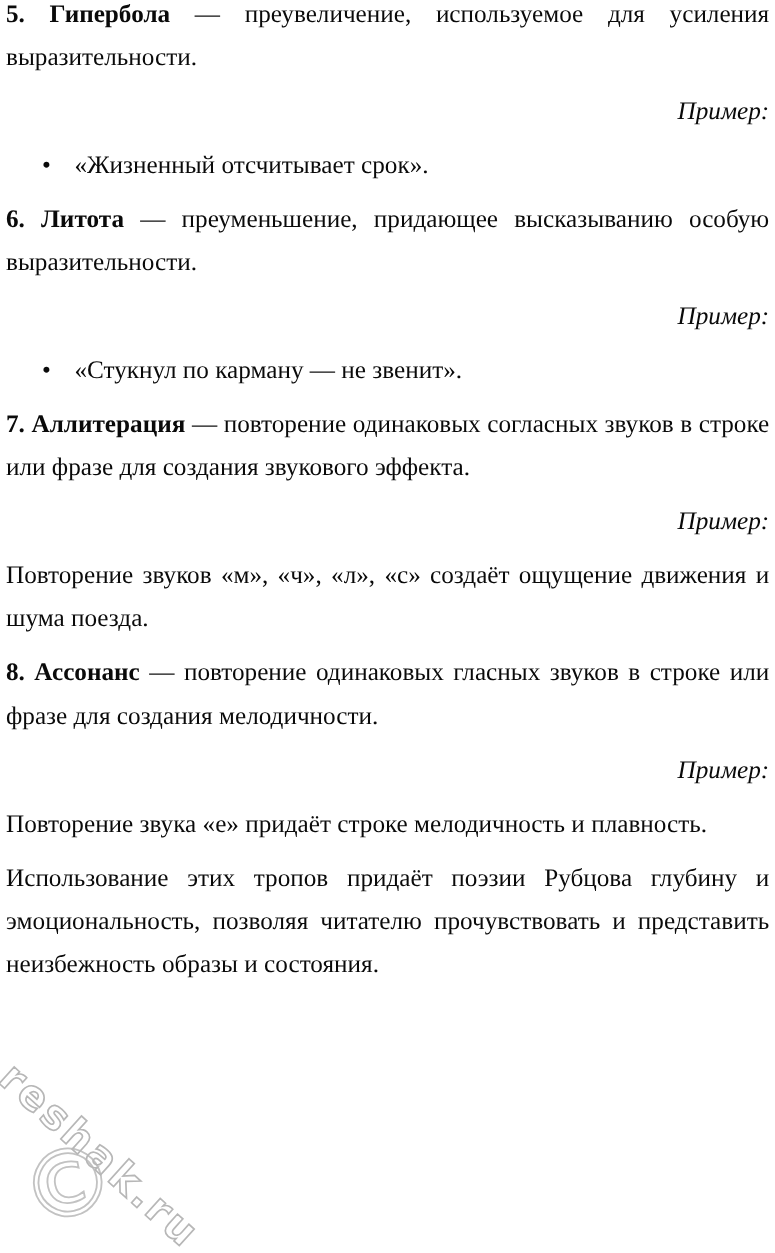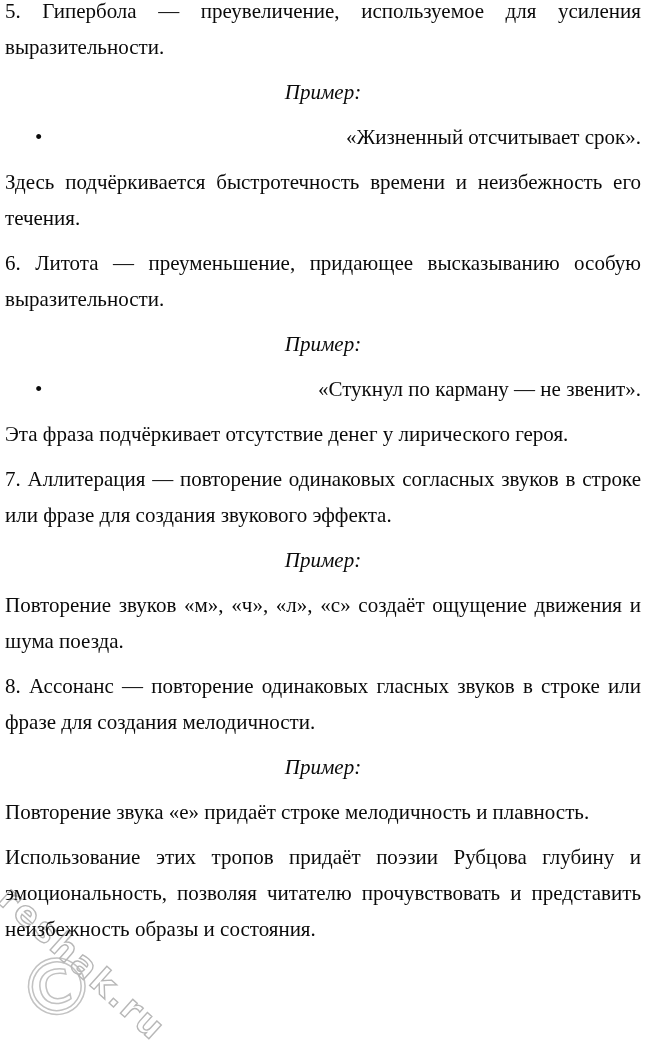--- a/index.html
+++ b/index.html
@@ -20,36 +20,36 @@
     z-index: 1;
     padding: 0 5px;
     margin-top: -7px;
   }
   .para {
     font-size: 21px;
     line-height: 36px;
     margin: 0 0 9px 0;
     text-align: justify;
   }
-  .term { font-weight: normal; }
+  .term { font-weight: bold; }
   .example-label {
     font-style: italic;
-    text-align: center;
+    text-align: right;
   }
   .example-list {
     list-style: none;
     margin: 0 0 9px 0;
     padding: 0;
   }
   .example-item {
     position: relative;
     font-size: 21px;
     line-height: 36px;
     padding-left: 57px;
-    text-align: right;
+    text-align: left;
   }
   .example-item::before {
     content: "\2022";
     position: absolute;
     left: 30px;
     top: 0;
     font-size: 21px;
     line-height: 36px;
   }
   
@@ -93,30 +93,28 @@
 </div>
 
 <div class="page">
 
   <section>
     <p class="para"><b class="term">5. Гипербола</b> <span>— преувеличение, используемое для усиления выразительности.</span></p>
     <p class="para example-label">Пример:</p>
     <ul class="example-list">
       <li class="example-item">«Жизненный отсчитывает срок».</li>
     </ul>
-    <p class="para">Здесь подчёркивается быстротечность времени и неизбежность его течения.</p>
   </section>
 
   <section>
     <p class="para"><b class="term">6. Литота</b> <span>— преуменьшение, придающее высказыванию особую выразительности.</span></p>
     <p class="para example-label">Пример:</p>
     <ul class="example-list">
       <li class="example-item">«Стукнул по карману — не звенит».</li>
     </ul>
-    <p class="para">Эта фраза подчёркивает отсутствие денег у лирического героя.</p>
   </section>
 
   <section>
     <p class="para"><b class="term">7. Аллитерация</b> <span>— повторение одинаковых согласных звуков в строке или фразе для создания звукового эффекта.</span></p>
     <p class="para example-label">Пример:</p>
     <p class="para">Повторение звуков «м», «ч», «л», «с» создаёт ощущение движения и шума поезда.</p>
   </section>
 
   <section>
     <p class="para"><b class="term">8. Ассонанс</b> <span>— повторение одинаковых гласных звуков в строке или фразе для создания мелодичности.</span></p>

